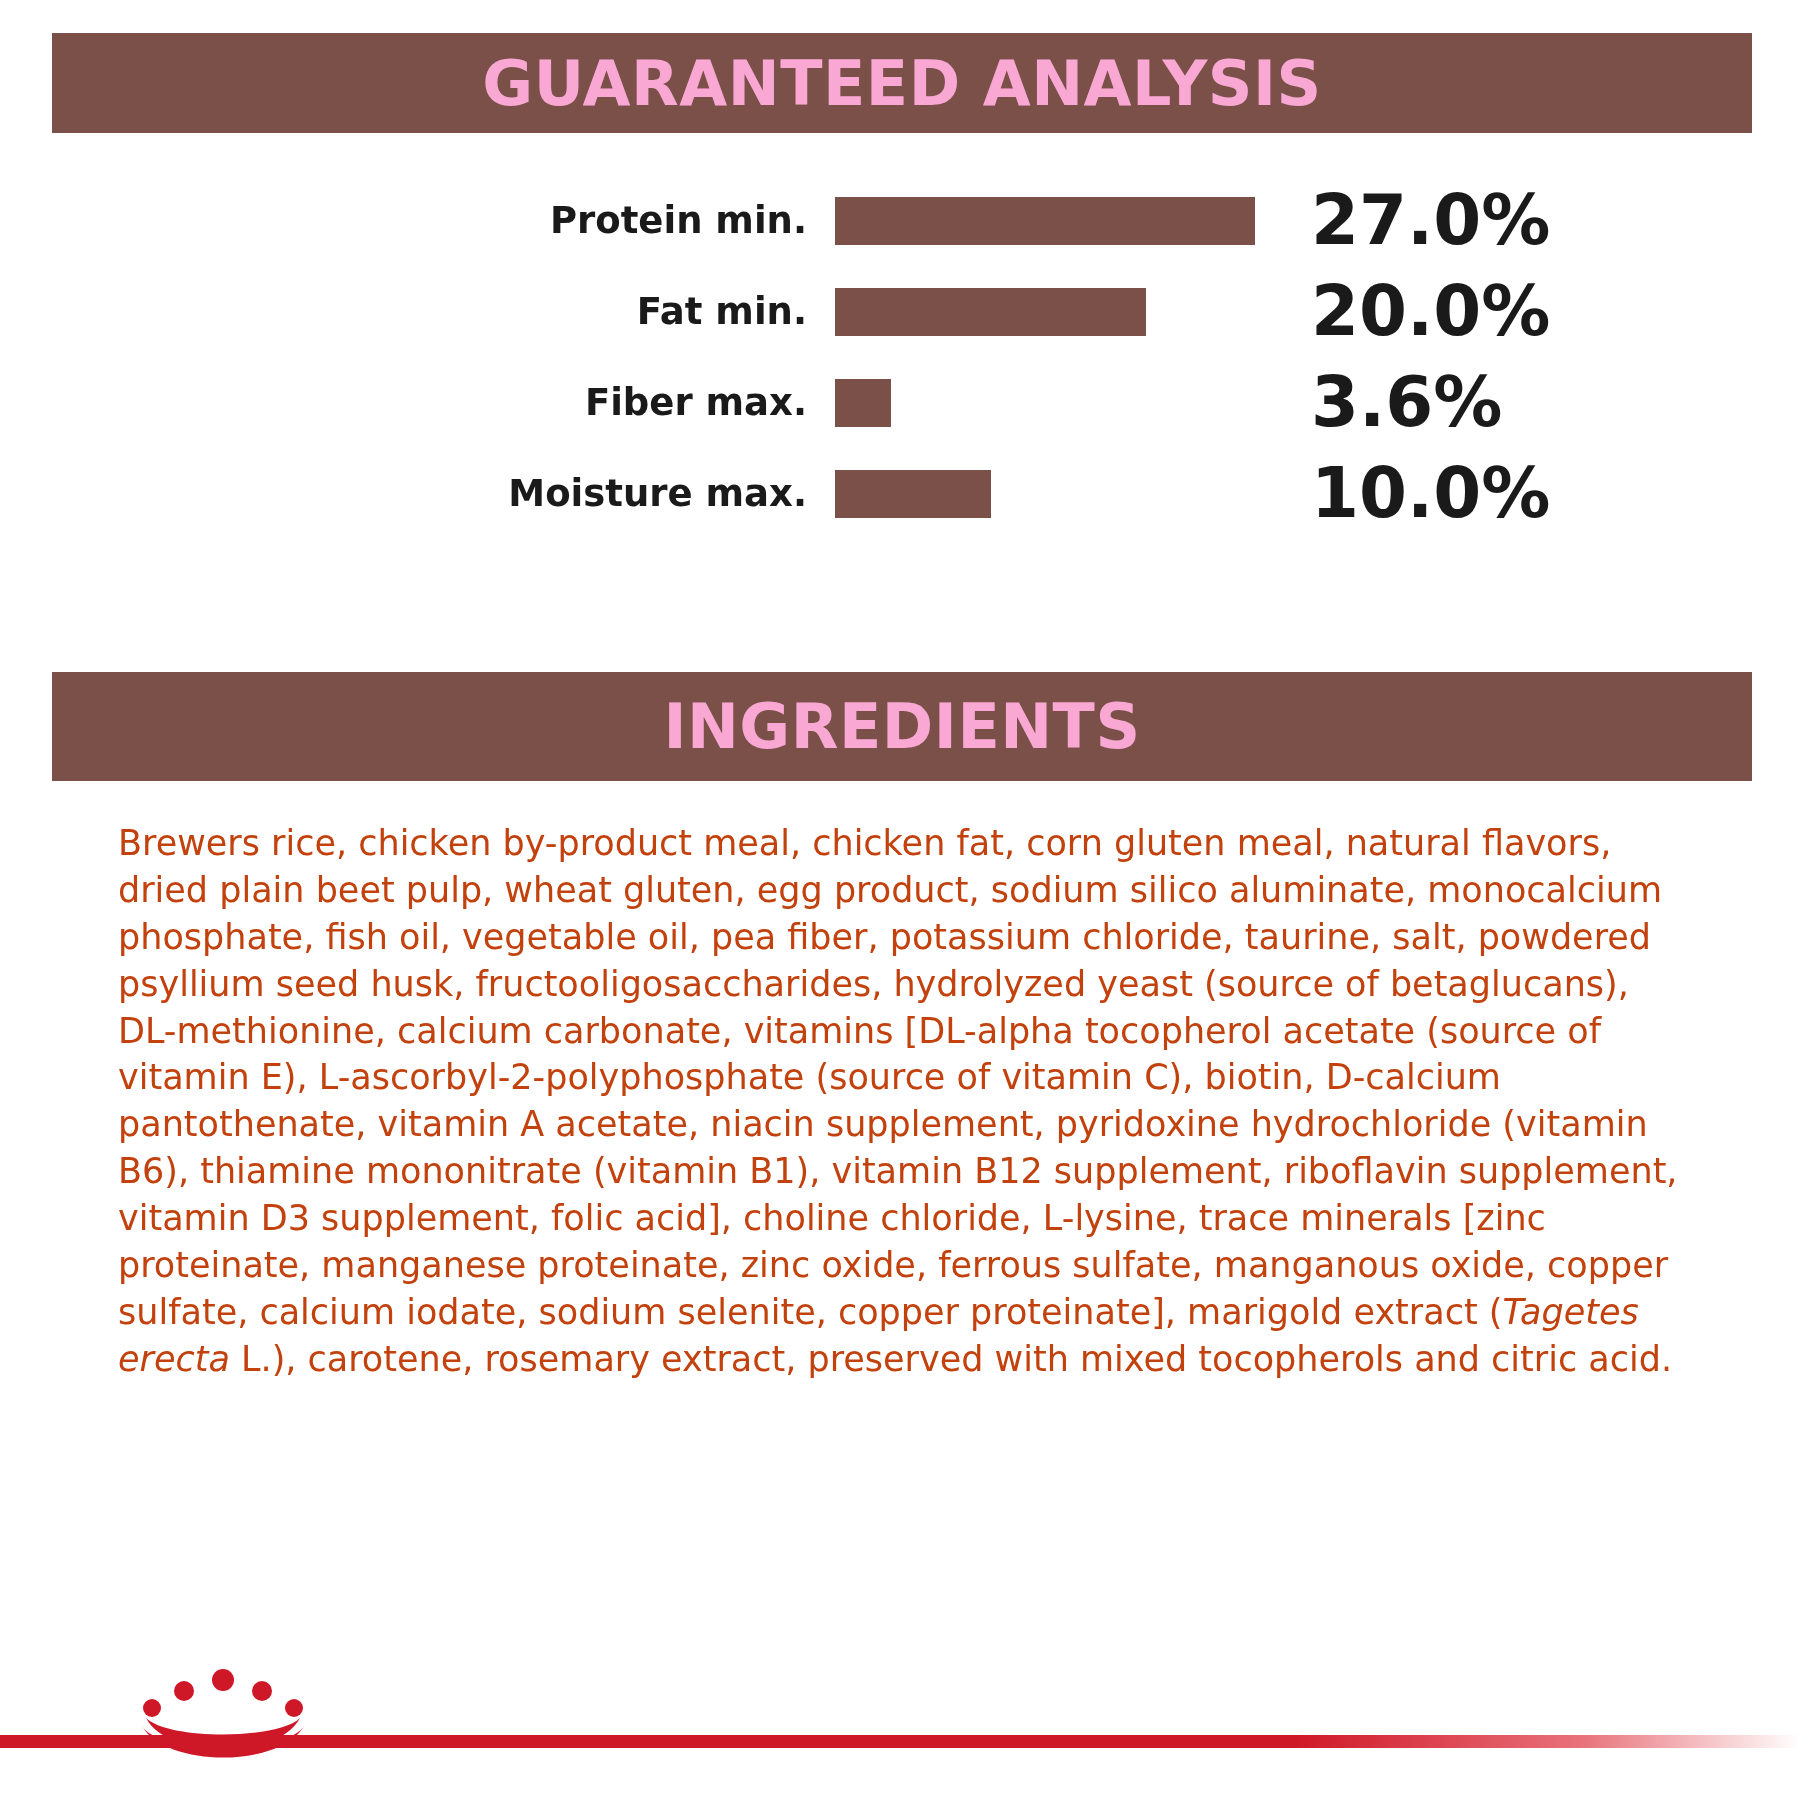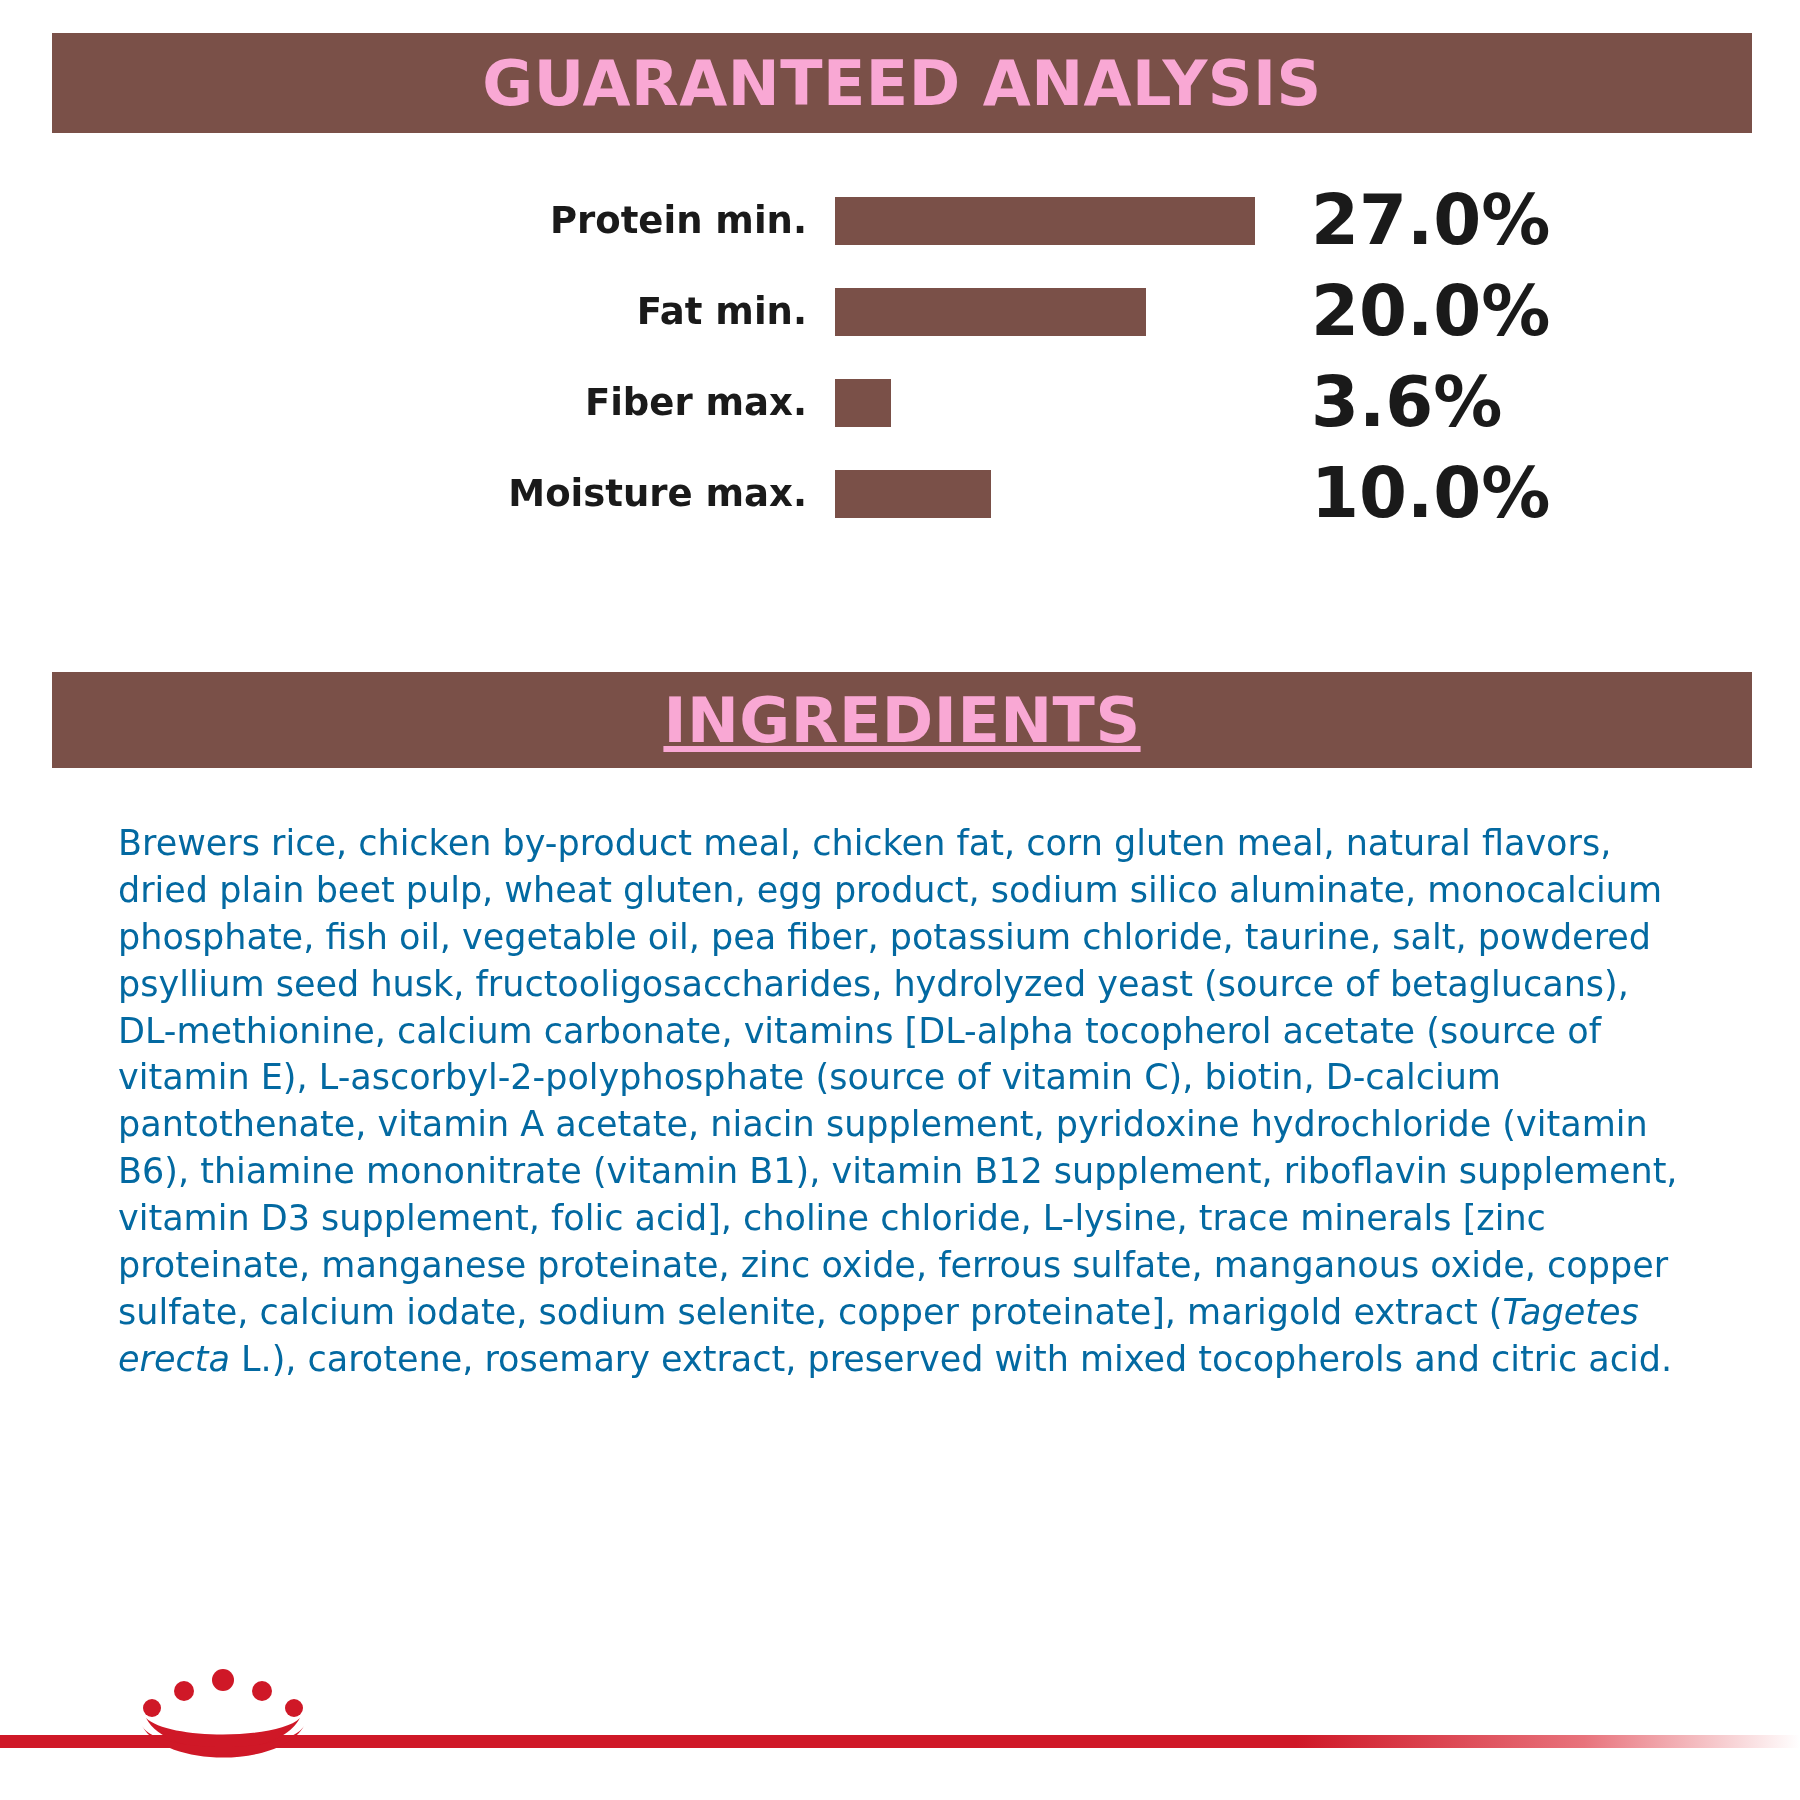--- a/index.html
+++ b/index.html
@@ -36,23 +36,22 @@
     top: 33px;
     width: 1700px;
     height: 100px;
     font-size: 62px;
   }
   #ing-bar {
     position: absolute;
     left: 52px;
     top: 672px;
     width: 1700px;
-    height: 96px;
+    height: 109px;
     font-size: 62px;
-    text-decoration: underline;
   }
 
   
   #ga-rows {
     position: absolute;
     left: 52px;
     top: 175px;
     width: 1700px;
   }
   .ga-row {
@@ -88,21 +87,21 @@
   }
 
   
   #ingredients-text {
     position: absolute;
     left: 118px;
     top: 820px;
     width: 1570px;
     font-size: 35px;
     line-height: 1.34;
-    color: #0369a1;
+    color: #c2410c;
     text-align: left;
     font-family: "DejaVu Sans", "Liberation Sans", sans-serif;
   }
   #ingredients-text i { font-style: italic; }
 
   
   .brand-band {
     position: absolute;
     left: 0;
     bottom: 0;

